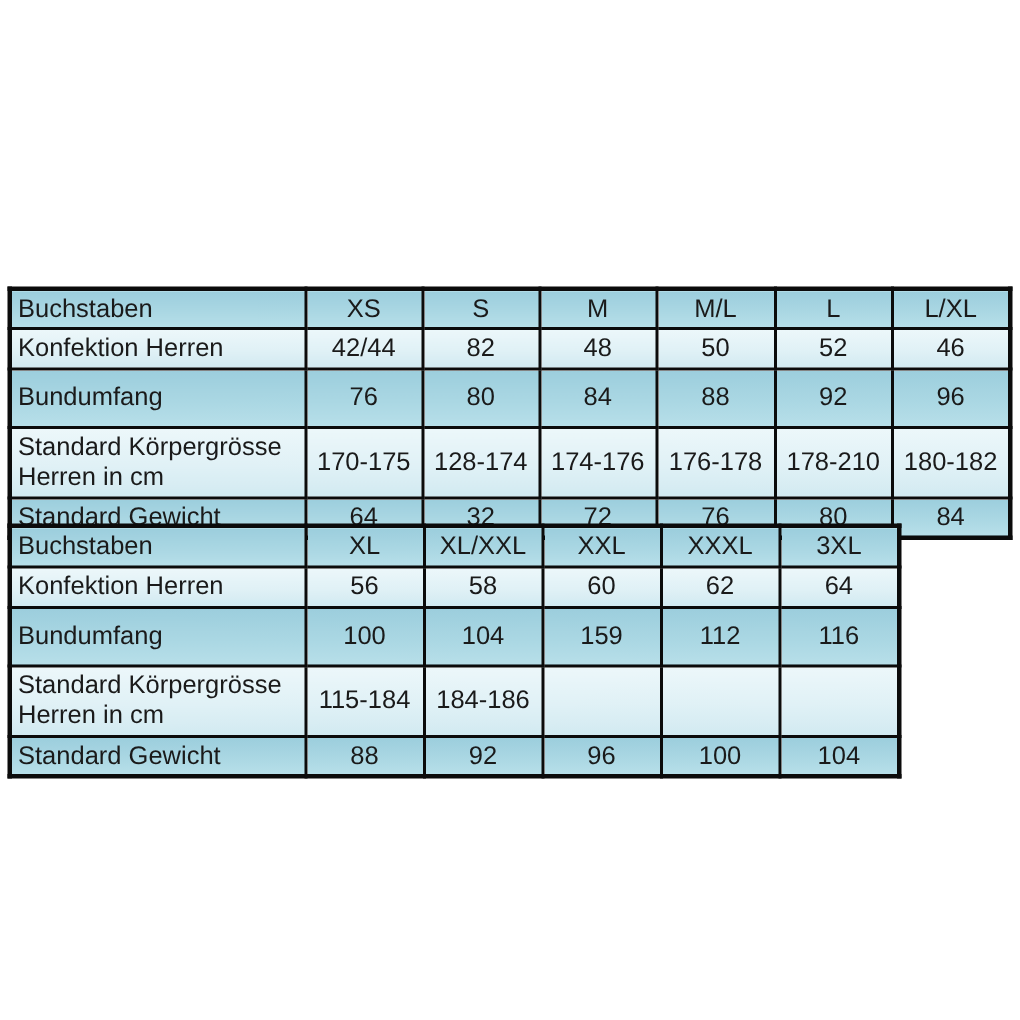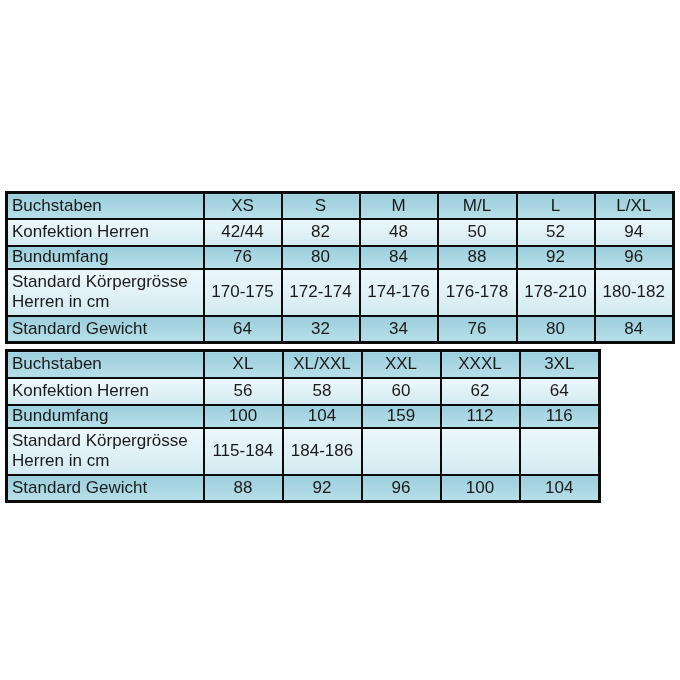--- a/index.html
+++ b/index.html
@@ -43,21 +43,21 @@
   tr.row-dark td {
     background: linear-gradient(180deg, #9ccedd 0%, #aad7e3 55%, #b7dfe9 100%);
   }
   tr.row-light td {
     background: linear-gradient(180deg, #ecf7fa 0%, #e0f1f6 55%, #d2eaf1 100%);
   }
   #table1 { left: 5px; top: 191px; width: 667px; }
   #table2 { left: 5px; top: 349px; width: 593px; }
   tr.h-header { height: 26px; }
   tr.h-std    { height: 27px; }
-  tr.h-short  { height: 23px; }
+  tr.h-short  { height: 39px; }
   tr.h-tall   { height: 47px; }
 </style>
 </head>
 <body>
 
 <div class="page">
 
   <table class="size-table" id="table1">
     <colgroup>
       <col style="width:197px">
@@ -78,45 +78,45 @@
         <td class="value-cell">L</td>
         <td class="value-cell">L/XL</td>
       </tr>
       <tr class="row-light h-std">
         <td class="label-cell">Konfektion Herren</td>
         <td class="value-cell first-data">42/44</td>
         <td class="value-cell">82</td>
         <td class="value-cell">48</td>
         <td class="value-cell">50</td>
         <td class="value-cell">52</td>
-        <td class="value-cell">94</td>
+        <td class="value-cell">46</td>
       </tr>
       <tr class="row-dark h-short">
         <td class="label-cell">Bundumfang</td>
         <td class="value-cell first-data">76</td>
         <td class="value-cell">80</td>
         <td class="value-cell">84</td>
         <td class="value-cell">88</td>
         <td class="value-cell">92</td>
         <td class="value-cell">96</td>
       </tr>
       <tr class="row-light h-tall">
         <td class="label-cell">Standard Körpergrösse Herren in cm</td>
         <td class="value-cell first-data">170-175</td>
-        <td class="value-cell">172-174</td>
+        <td class="value-cell">128-174</td>
         <td class="value-cell">174-176</td>
         <td class="value-cell">176-178</td>
         <td class="value-cell">178-210</td>
         <td class="value-cell">180-182</td>
       </tr>
       <tr class="row-dark h-std">
         <td class="label-cell">Standard Gewicht</td>
         <td class="value-cell first-data">64</td>
         <td class="value-cell">32</td>
-        <td class="value-cell">34</td>
+        <td class="value-cell">72</td>
         <td class="value-cell">76</td>
         <td class="value-cell">80</td>
         <td class="value-cell">84</td>
       </tr>
     </tbody>
   </table>
 
   <table class="size-table" id="table2">
     <colgroup>
       <col style="width:197px">

